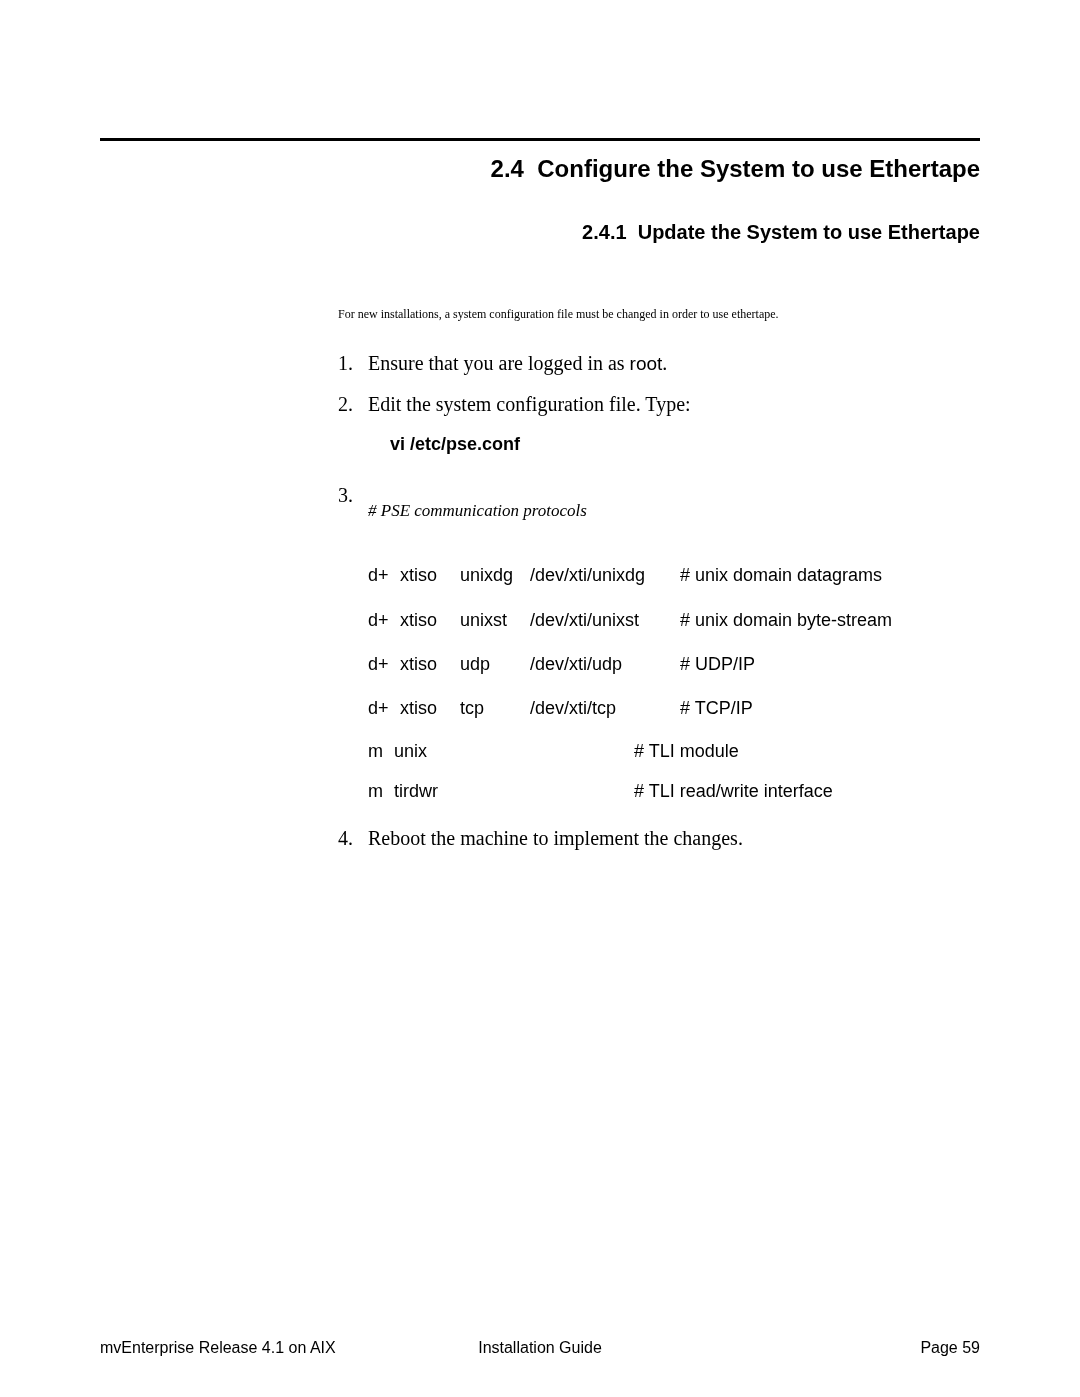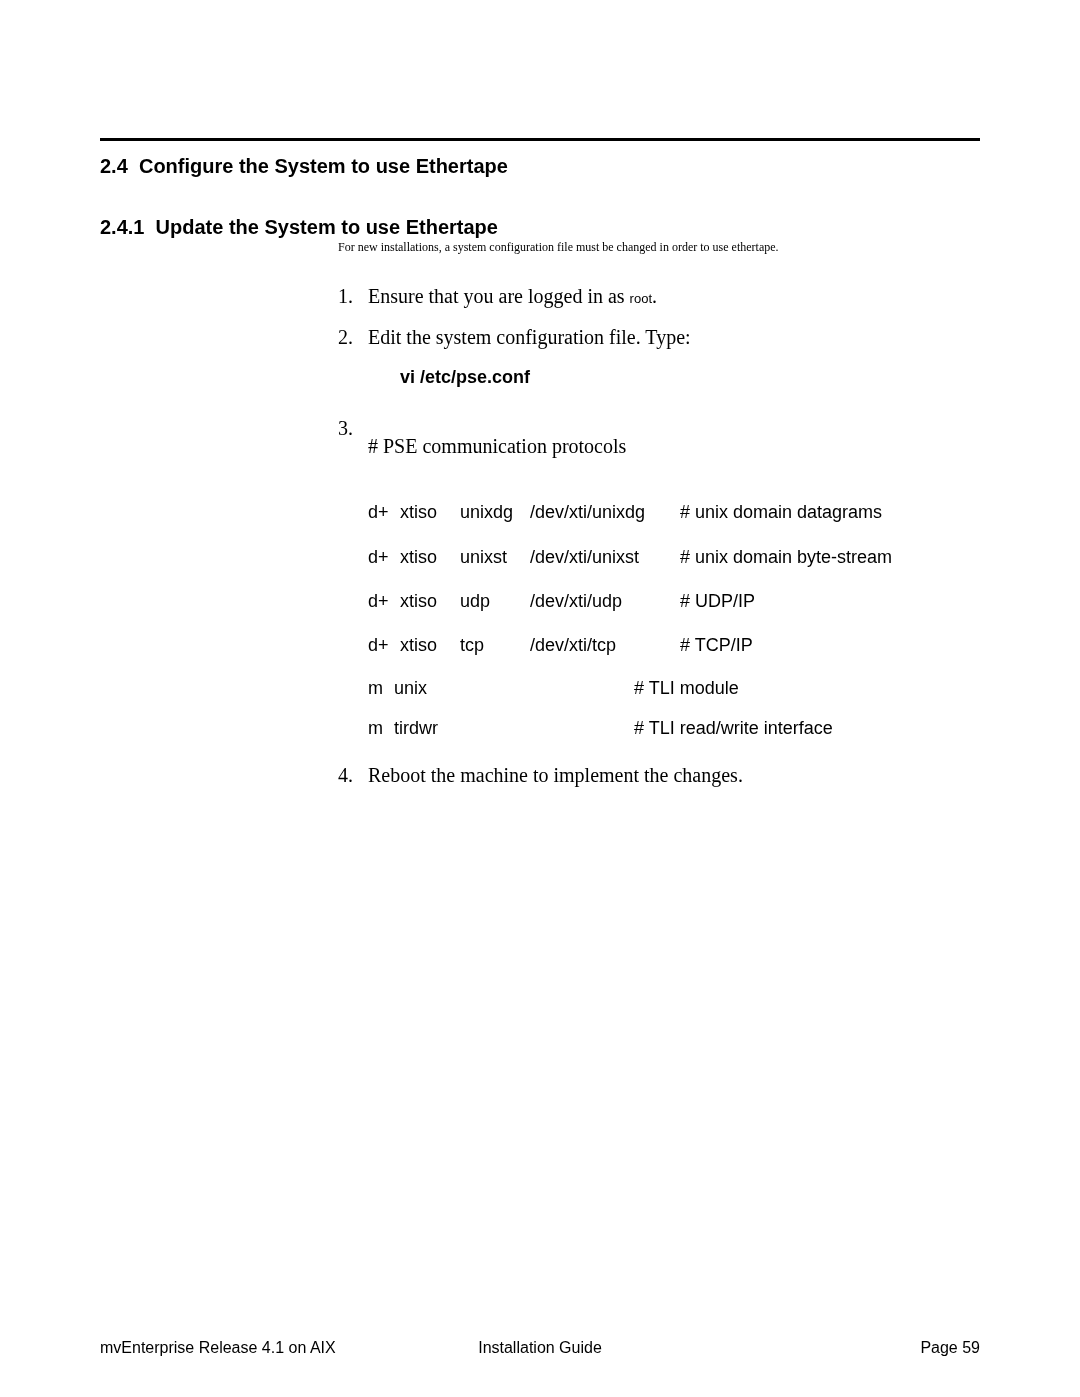--- a/index.html
+++ b/index.html
@@ -15,27 +15,30 @@
       position: relative;
       padding: 138px 100px 0 100px;
     }
     .divider {
       border-top: 3px solid #000;
       margin-bottom: 14px;
     }
     .section-title {
       font-family: Arial, Helvetica, sans-serif;
       font-weight: bold;
-      font-size: 20px;
+      font-size: 24px;
       margin-bottom: 38px;
+      text-align: right;
     }
     .subsection-title {
       font-family: Arial, Helvetica, sans-serif;
       font-weight: bold;
       font-size: 20px;
+      margin-bottom: 62px;
+      text-align: right;
     }
     .content-block {
       margin-left: 238px;
     }
     .intro-text {
       font-size: 12px;
       line-height: 1.35;
       margin-bottom: 28px;
     }
     .ordered-list {
@@ -55,36 +58,37 @@
       min-width: 30px;
       padding-right: 8px;
     }
     .list-content {
       flex: 1;
     }
     .command {
       font-family: Arial, Helvetica, sans-serif;
       font-weight: bold;
       font-size: 18px;
-      margin-left: 32px;
+      margin-left: 22px;
       margin-top: 14px;
       margin-bottom: 12px;
     }
     .root-word {
       font-family: Arial, Helvetica, sans-serif;
-      font-size: 13px;
+      font-size: 19px;
     }
     .code-section {
       margin-top: 18px;
     }
     .serif-label {
       font-family: 'Times New Roman', Times, serif;
-      font-size: 20px;
+      font-size: 17px;
       margin-bottom: 30px;
       margin-top: 12px;
+      font-style: italic;
     }
     .code-table {
       font-family: Arial, Helvetica, sans-serif;
       font-size: 18px;
       border-collapse: collapse;
     }
     .code-table td {
       padding: 10px 7px 10px 0;
       vertical-align: top;
       white-space: nowrap;

